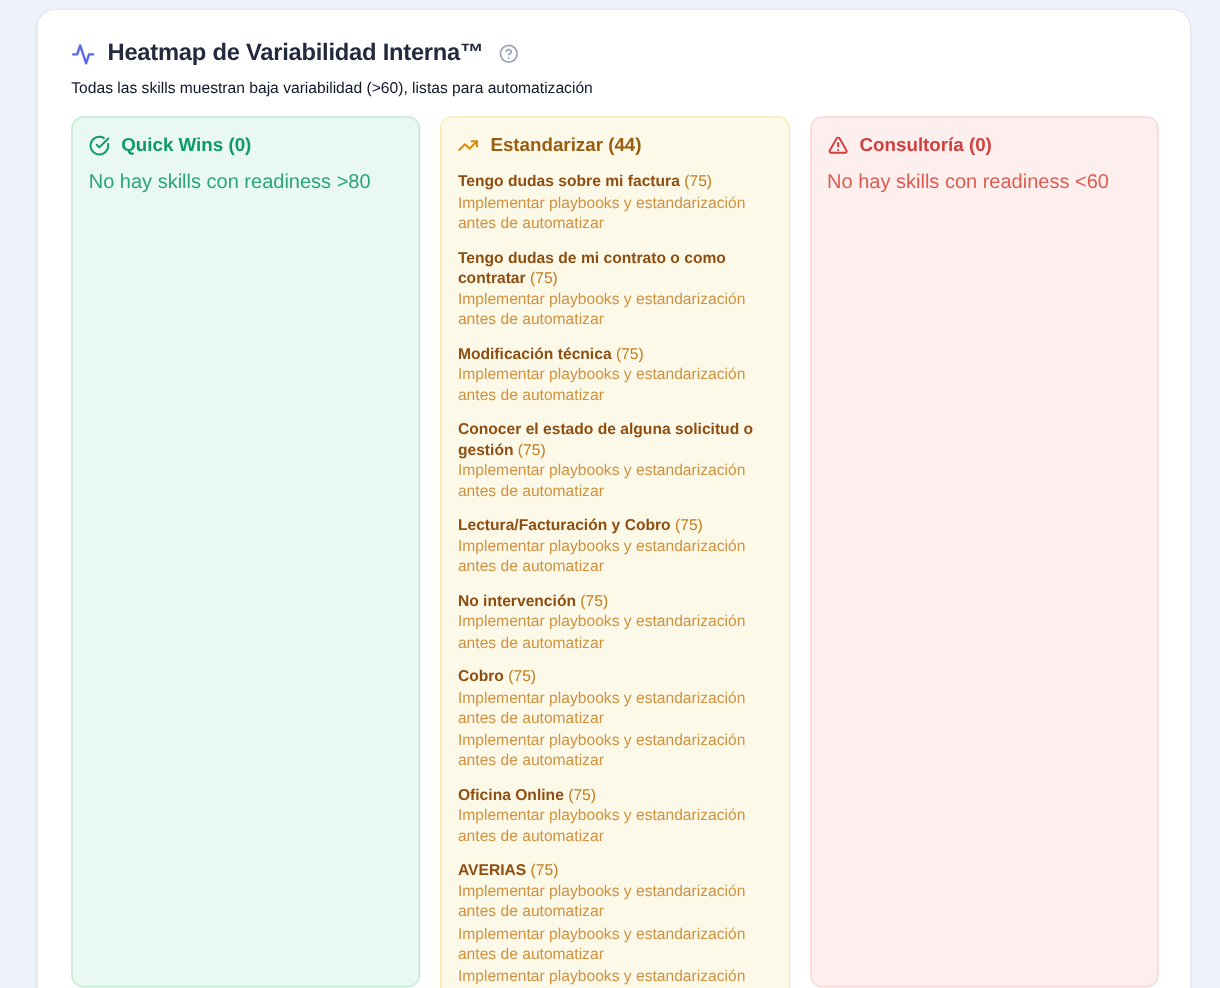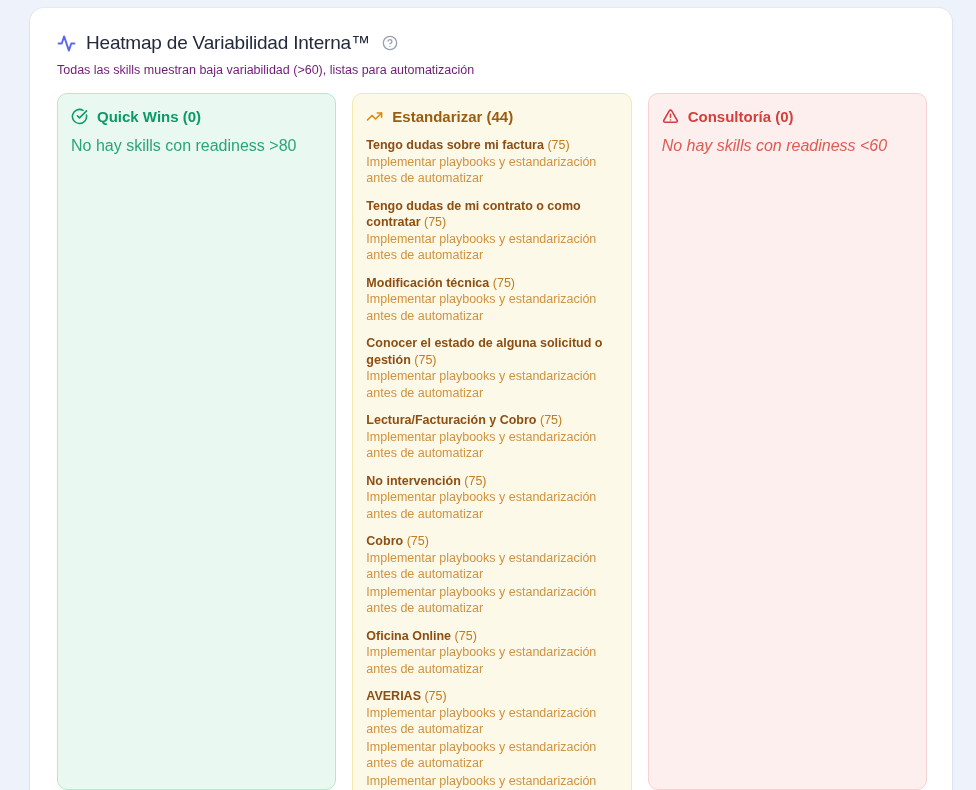--- a/index.html
+++ b/index.html
@@ -15,28 +15,28 @@
     width: 922px; height: 1600px;
     background: #ffffff;
     border-radius: 14px;
     box-shadow: 0 1px 3px rgba(16,24,40,.08), 0 0 0 1px rgba(16,24,40,.03);
     padding: 24px 25px 26px 27px;
   }
   .title-row {
     display: flex; align-items: center; gap: 10px;
   }
   .title-row h1 {
-    font-size: 19px; font-weight: 400;
+    font-size: 19px; font-weight: 700;
     color: #232a3d; letter-spacing: -0.2px;
   }
   .pulse-icon { color: #5b67f1; display: inline-flex; }
   .help-icon { color: #98a1b3; display: inline-flex; margin-left: 2px; cursor: pointer; }
   .page-subtitle {
     margin-top: 9px;
-    font-size: 12.5px; color: #701a75;
+    font-size: 12.5px; color: #0f172a;
   }
   .columns {
     margin-top: 16px;
     display: flex; gap: 16px;
     align-items: flex-start;
   }
   .col {
     flex: 1 1 0;
     border-radius: 10px;
     padding: 13px 12px;
@@ -49,21 +49,21 @@
     font-size: 15px; font-weight: 800;
     margin: 1px 0 12px 1px;
   }
   .col-quickwins  .col-header { color: #0c9a66; }
   .col-estandarizar .col-header { color: #9a5d10; }
   .col-consultoria .col-header { color: #d33f3c; }
   .col-header .hicon { display: inline-flex; }
   .col-estandarizar .hicon { color: #d98a0c; }
   .empty-msg { font-size: 16px; margin-left: 1px; }
   .col-quickwins  .empty-msg { color: #2ba577; }
-  .col-consultoria .empty-msg { color: #dd5b51; font-style: italic; }
+  .col-consultoria .empty-msg { color: #dd5b51; }
   .skill-item { margin: 0 0 1px 1px; }
   .skill-item .line1 {
     font-size: 12.5px; line-height: 16.5px;
     font-weight: 700; color: #8d4e12; margin-top: 11px;
   }
   .skill-item .score {
     font-weight: 400; color: #c07c1e;
   }
   .skill-item .line2 {
     font-size: 12.5px; line-height: 16.5px;

